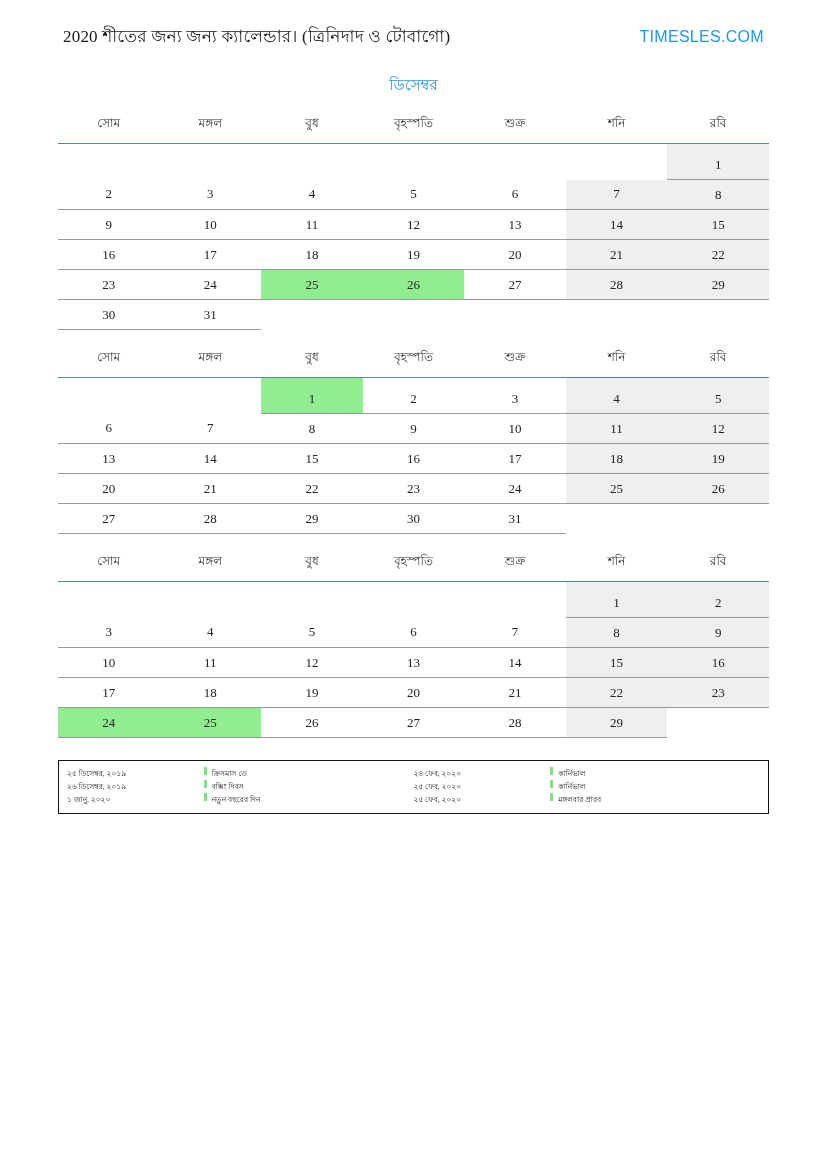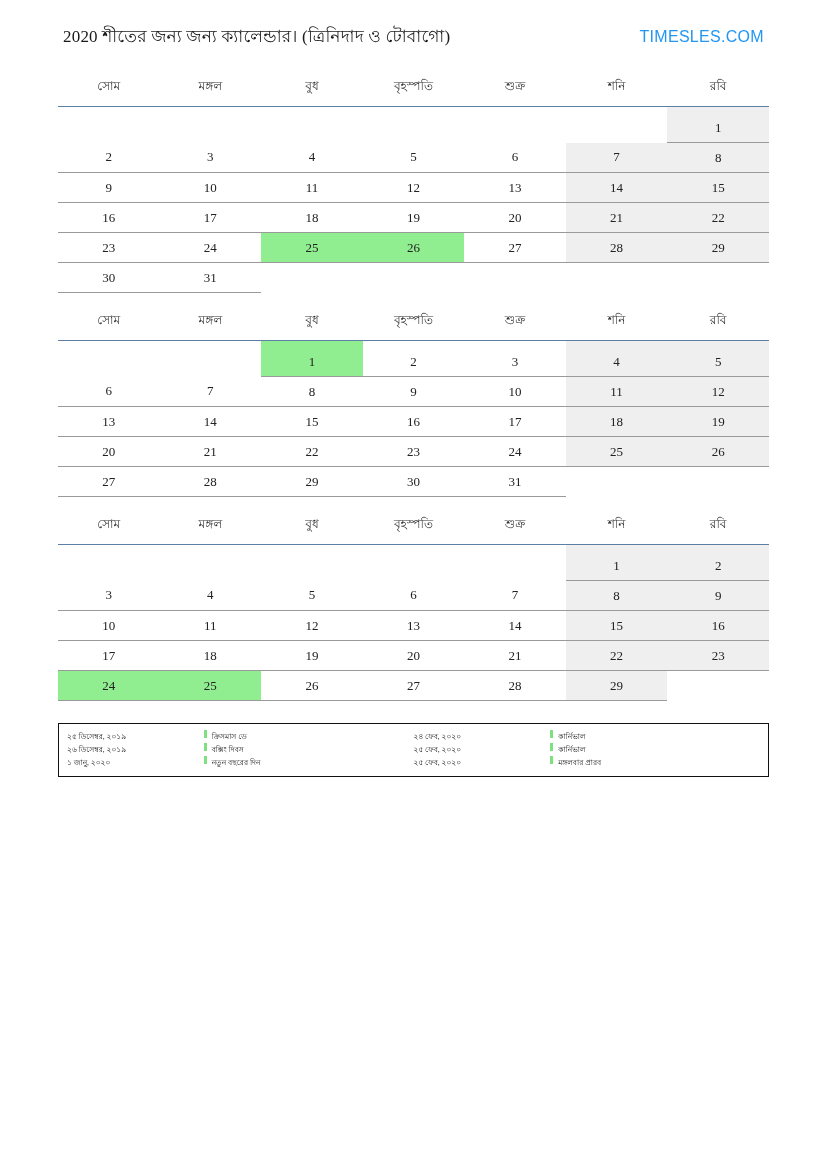--- a/index.html
+++ b/index.html
@@ -135,20 +135,21 @@
 
 <div class="page">
 
   <div class="header">
     <div class="doc-title">2020 শীতের জন্য জন্য ক্যালেন্ডার। (ত্রিনিদাদ ও টোবাগো)</div>
     <div class="brand">TIMESLES.COM</div>
   </div>
 
   <div class="months">
       <div class="month-block">
+        <div class="month-name">ডিসেম্বর</div>
         <table class="cal">
           <thead>
             <tr>
               <th>সোম</th>
               <th>মঙ্গল</th>
               <th>বুধ</th>
               <th>বৃহস্পতি</th>
               <th>শুক্র</th>
               <th>শনি</th>
               <th>রবি</th>

